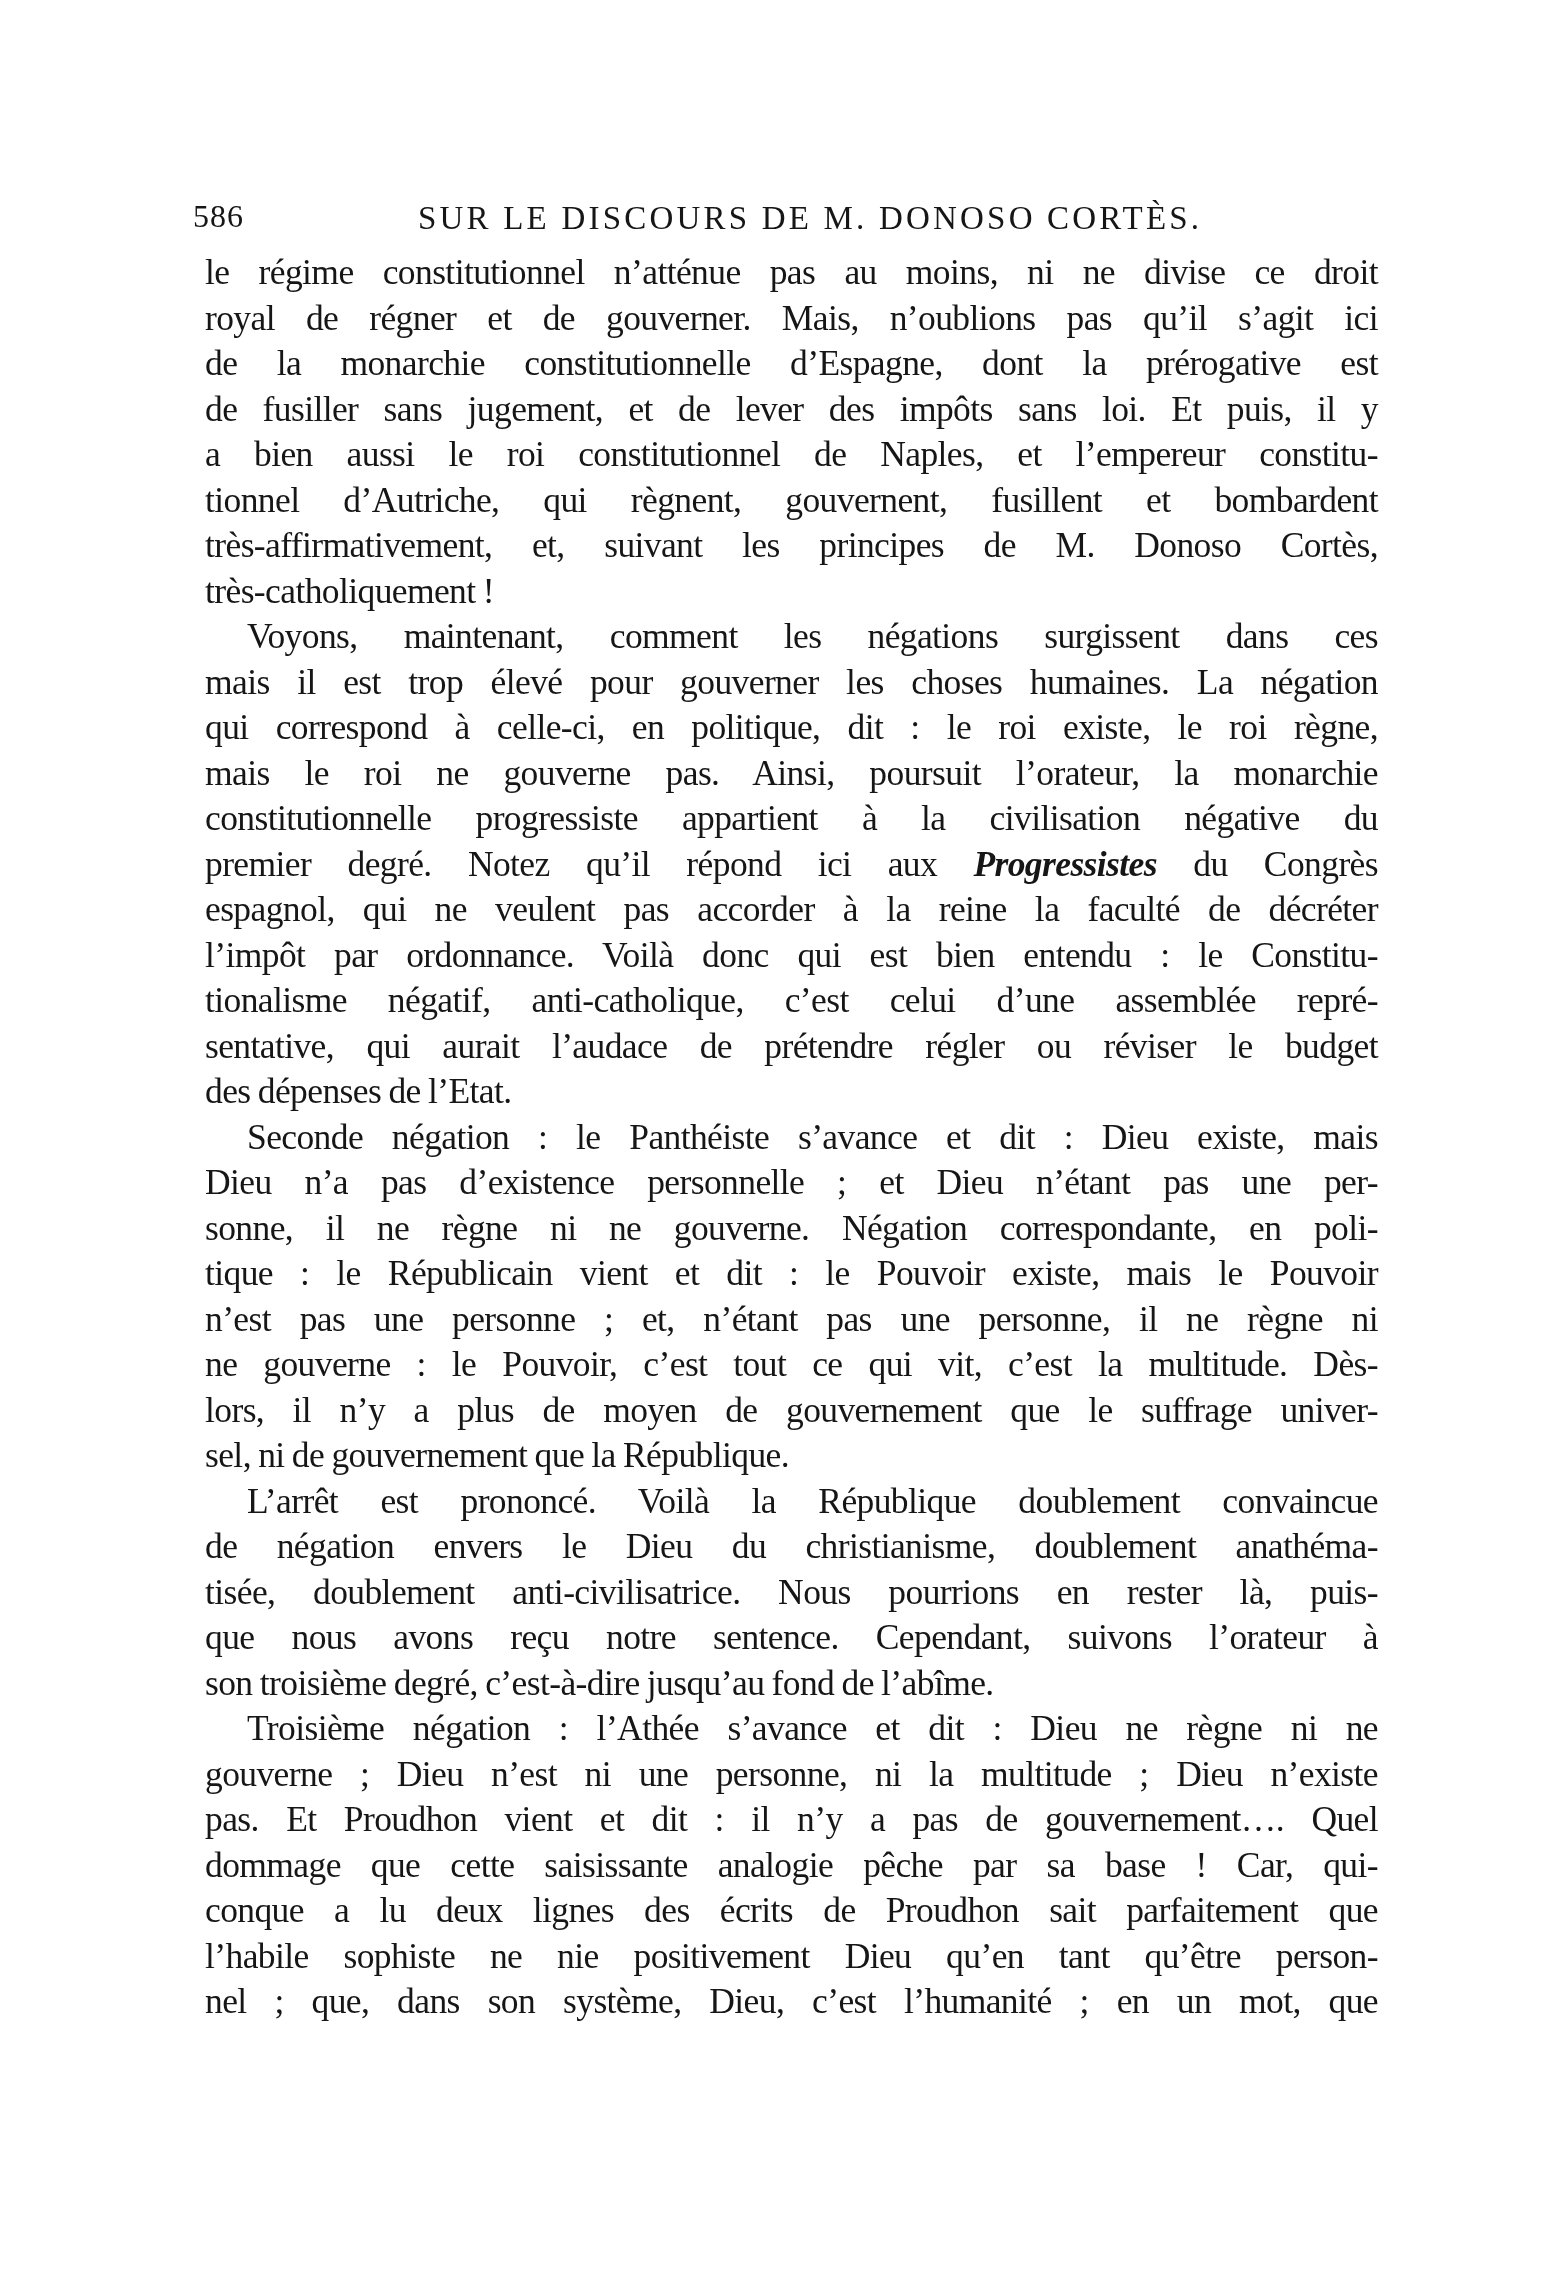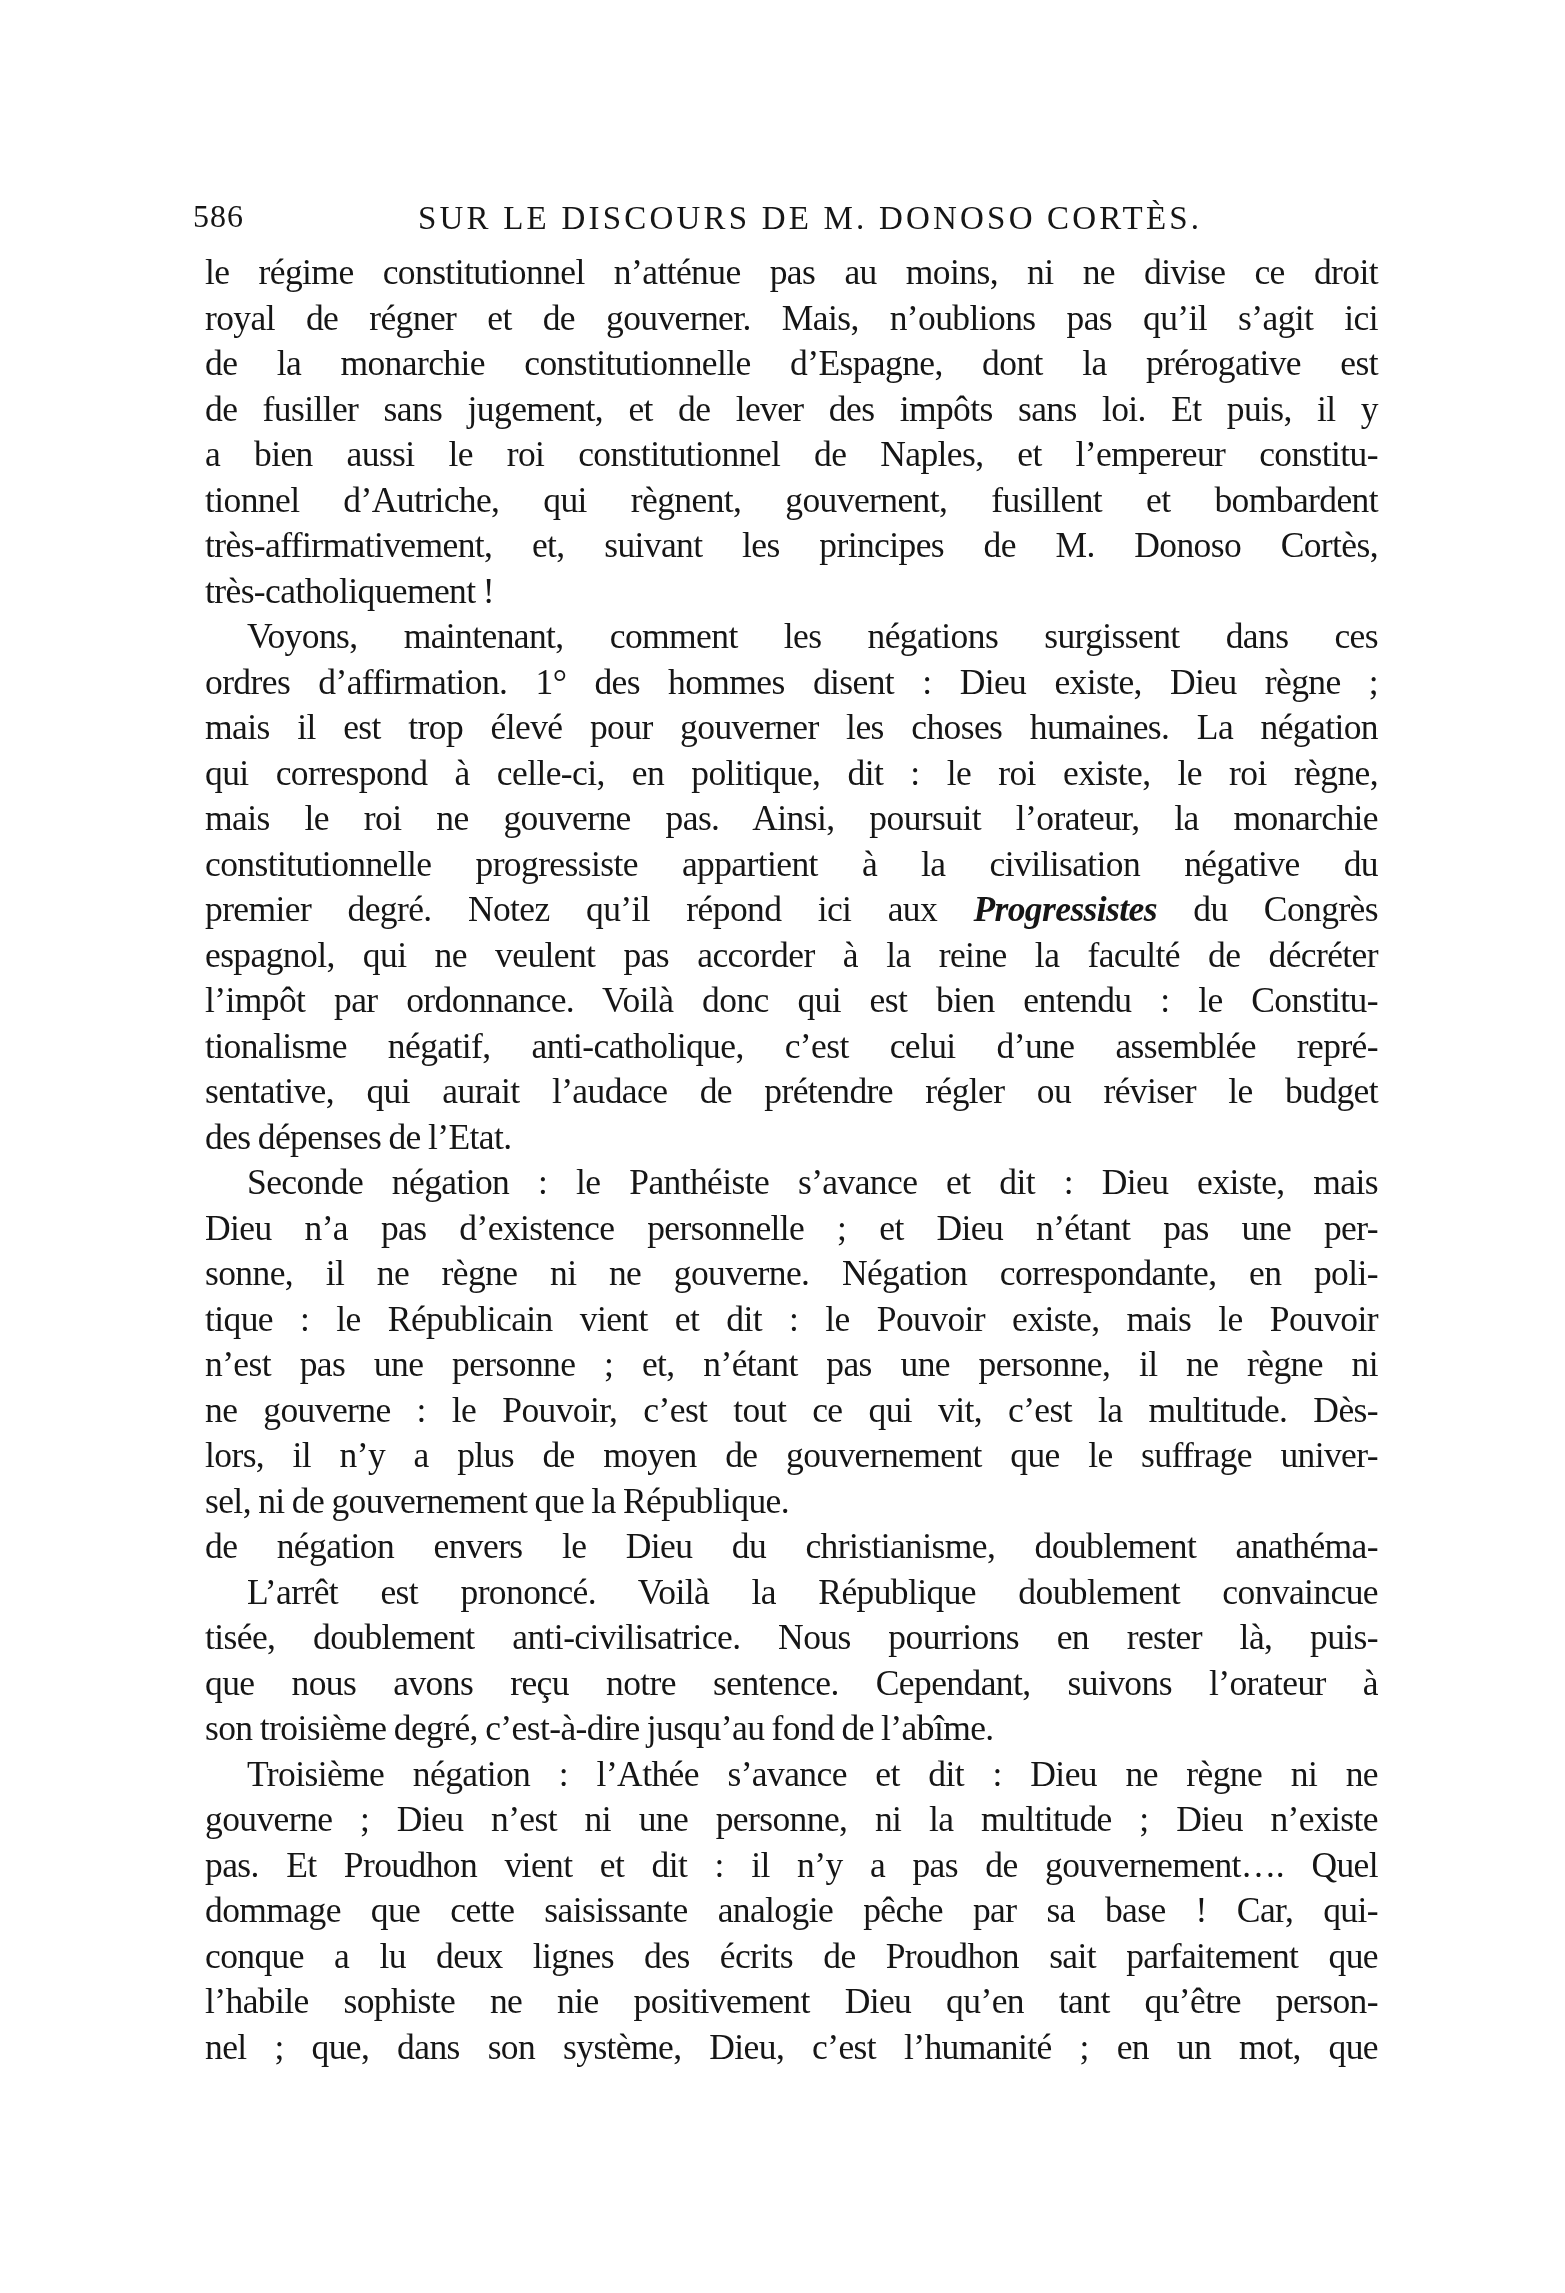--- a/index.html
+++ b/index.html
@@ -92,21 +92,20 @@
         <span class="line">royal de régner et de gouverner. Mais, n’oublions pas qu’il s’agit ici</span>
         <span class="line">de la monarchie constitutionnelle d’Espagne, dont la prérogative est</span>
         <span class="line">de fusiller sans jugement, et de lever des impôts sans loi. Et puis, il y</span>
         <span class="line">a bien aussi le roi constitutionnel de Naples, et l’empereur constitu-</span>
         <span class="line">tionnel d’Autriche, qui règnent, gouvernent, fusillent et bombardent</span>
         <span class="line">très-affirmativement, et, suivant les principes de M. Donoso Cortès,</span>
         <span class="line last">très-catholiquement !</span>
       </div>
       <div>
         <span class="line indent para-start">Voyons, maintenant, comment les négations surgissent dans ces</span>
-        <span class="line">ordres d’affirmation. 1° des hommes disent : Dieu existe, Dieu règne ;</span>
         <span class="line">mais il est trop élevé pour gouverner les choses humaines. La négation</span>
         <span class="line">qui correspond à celle-ci, en politique, dit : le roi existe, le roi règne,</span>
         <span class="line">mais le roi ne gouverne pas. Ainsi, poursuit l’orateur, la monarchie</span>
         <span class="line">constitutionnelle progressiste appartient à la civilisation négative du</span>
         <span class="line"><span>premier degré. Notez qu’il répond ici aux </span><span class="italic">Progressistes</span><span> du Congrès</span></span>
         <span class="line">espagnol, qui ne veulent pas accorder à la reine la faculté de décréter</span>
         <span class="line">l’impôt par ordonnance. Voilà donc qui est bien entendu : le Constitu-</span>
         <span class="line">tionalisme négatif, anti-catholique, c’est celui d’une assemblée repré-</span>
         <span class="line">sentative, qui aurait l’audace de prétendre régler ou réviser le budget</span>
         <span class="line last">des dépenses de l’Etat.</span>
@@ -115,22 +114,22 @@
         <span class="line indent para-start">Seconde négation : le Panthéiste s’avance et dit : Dieu existe, mais</span>
         <span class="line">Dieu n’a pas d’existence personnelle ; et Dieu n’étant pas une per-</span>
         <span class="line">sonne, il ne règne ni ne gouverne. Négation correspondante, en poli-</span>
         <span class="line">tique : le Républicain vient et dit : le Pouvoir existe, mais le Pouvoir</span>
         <span class="line">n’est pas une personne ; et, n’étant pas une personne, il ne règne ni</span>
         <span class="line">ne gouverne : le Pouvoir, c’est tout ce qui vit, c’est la multitude. Dès-</span>
         <span class="line">lors, il n’y a plus de moyen de gouvernement que le suffrage univer-</span>
         <span class="line last">sel, ni de gouvernement que la République.</span>
       </div>
       <div>
+        <span class="line indent para-start">L’arrêt est prononcé. Voilà la République doublement convaincue</span>
         <span class="line">de négation envers le Dieu du christianisme, doublement anathéma-</span>
-        <span class="line indent para-start">L’arrêt est prononcé. Voilà la République doublement convaincue</span>
         <span class="line">tisée, doublement anti-civilisatrice. Nous pourrions en rester là, puis-</span>
         <span class="line">que nous avons reçu notre sentence. Cependant, suivons l’orateur à</span>
         <span class="line last">son troisième degré, c’est-à-dire jusqu’au fond de l’abîme.</span>
       </div>
       <div>
         <span class="line indent para-start">Troisième négation : l’Athée s’avance et dit : Dieu ne règne ni ne</span>
         <span class="line">gouverne ; Dieu n’est ni une personne, ni la multitude ; Dieu n’existe</span>
         <span class="line">pas. Et Proudhon vient et dit : il n’y a pas de gouvernement…. Quel</span>
         <span class="line">dommage que cette saisissante analogie pêche par sa base ! Car, qui-</span>
         <span class="line">conque a lu deux lignes des écrits de Proudhon sait parfaitement que</span>

